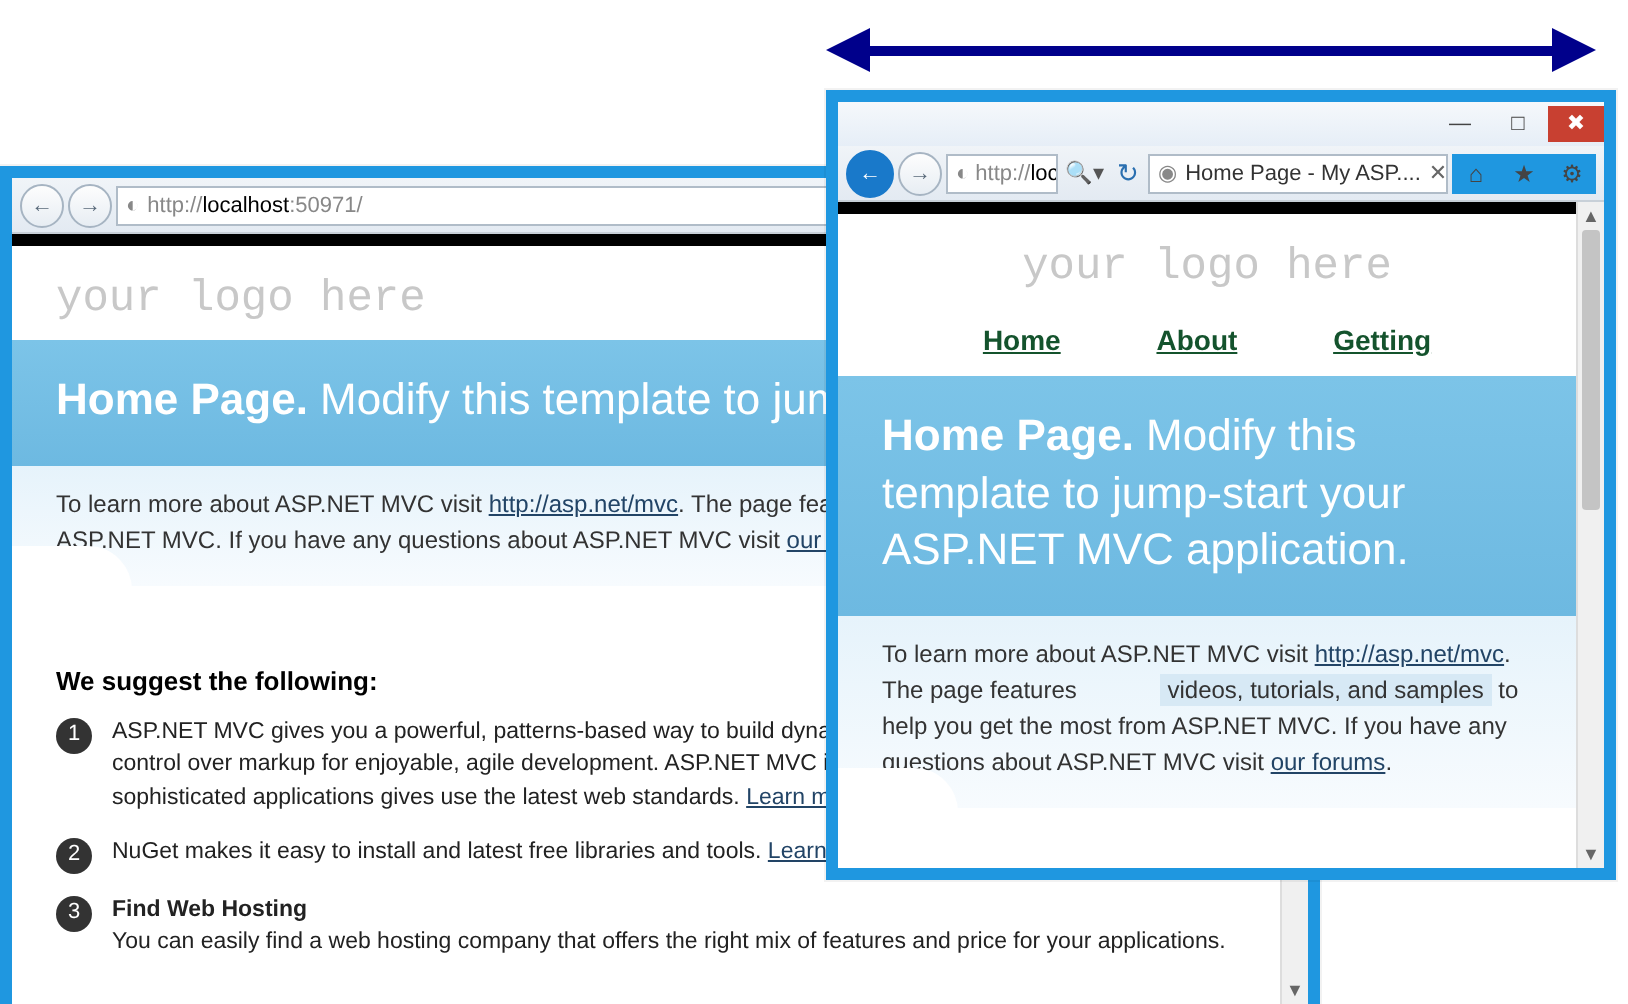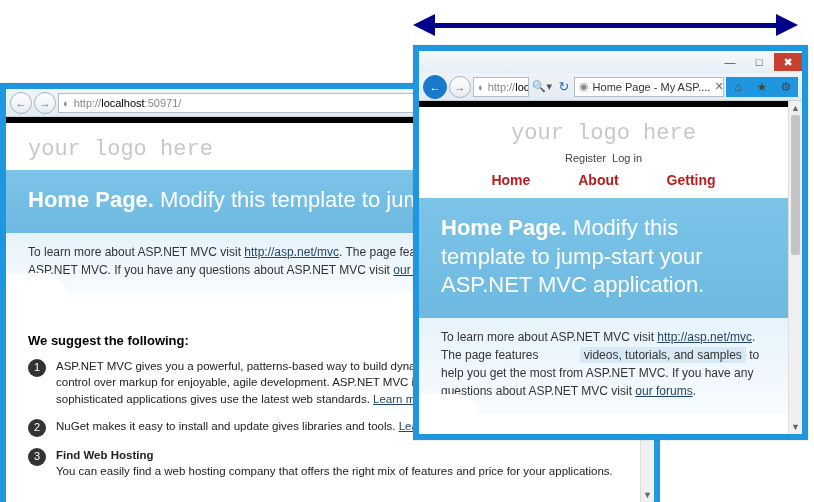--- a/index.html
+++ b/index.html
@@ -38,21 +38,21 @@
   .scroll { position: absolute; right: 0; top: 0; bottom: 0; width: 14px; background: #f0f0f0; border-left: 1px solid #ddd; }
   .scroll-thumb { position: absolute; left: 2px; right: 2px; background: #c4c4c4; border-radius: 2px; }
   .scroll-btn { position: absolute; left: 0; right: 0; height: 14px; text-align: center; font-size: 9px; color: #666; line-height: 14px; }
   .blackbar { height: 6px; background: #000; }
 
   .content { padding: 0; margin-right: 14px; }
   .logo-area { padding: 14px 22px 8px; font-family: Consolas, "Courier New", monospace; font-size: 22px; color: #c8c8c8; }
   .regline { text-align: center; font-size: 11px; color: #666; margin-top: -2px; }
   .reglink { color: #444; text-decoration: none; }
   .mainnav { text-align: center; padding: 8px 0 10px; font-size: 14px; color: #333; }
-  .mainnav span { margin: 0 22px; font-weight: 600; color: #b91c1c; }
+  .mainnav span { margin: 0 22px; font-weight: 600; color: #14532d; text-decoration: underline; }
 
   .hero { background: linear-gradient(#7cc4e8,#6db9e1); color: #fff; padding: 16px 22px 18px; }
   .hero-title { font-size: 22px; font-weight: 300; line-height: 1.3; }
   .hero-title b { font-weight: 600; text-align: center; }
   .intro { padding: 10px 22px 14px; font-size: 12px; color: #333; line-height: 1.5; background: linear-gradient(#e6f3fb,#f7fbfe); }
   .intro a, .body-a { color: #246; text-decoration: underline; }
   .pill { background: #d7e9f5; padding: 1px 4px; color: #333; margin-left: 38px; }
 
   .curve { height: 24px; background: #fff; position: relative; }
   .curve::before { content:""; position:absolute; left:0; top:-20px; width:60px; height:40px; background:#fff; border-top-right-radius:22px; }
@@ -102,21 +102,21 @@
           <div class="num">1</div>
           <div>
             <span>ASP.NET MVC gives you a powerful, patterns-based way to build dynamic websi</span><br>
             <span>control over markup for enjoyable, agile development. ASP.NET MVC includes m</span><br>
             <span>sophisticated applications gives use the latest web standards. </span><a class="body-a">Learn more...</a>
           </div>
         </div>
         <div class="item">
           <div class="num">2</div>
           <div>
-            <span>NuGet makes it easy to install and update gives libraries and tools. </span><a class="body-a">Learn more...</a>
+            <span>NuGet makes it easy to install and latest free libraries and tools. </span><a class="body-a">Learn more...</a>
           </div>
         </div>
         <div class="item">
           <div class="num">3</div>
           <div>
             <span class="item-t">Find Web Hosting</span>
             <span>You can easily find a web hosting company that offers the right mix of features and price for your applications. </span>
           </div>
         </div>
       </div>
@@ -153,23 +153,20 @@
     <div class="cmd-strip">
       <span class="cmd-btn">⌂</span>
       <span class="cmd-btn">★</span>
       <span class="cmd-btn">⚙</span>
     </div>
   </div>
   <div class="viewport">
     <div class="blackbar"></div>
     <div class="content">
       <div class="logo-area" style="text-align:center">your logo here</div>
-      <div class="regline">
-        <a class="reglink">Register</a>&nbsp;&nbsp;<a class="reglink">Log in</a>
-      </div>
       <div class="mainnav">
         <span>Home</span>
         <span>About</span>
         <span>Getting</span>
       </div>
       <div class="hero">
         <div class="hero-title"><b>Home Page.</b><span> Modify this template to jump-start your ASP.NET MVC application.</span></div>
       </div>
       <div class="intro">
         <span>To learn more about ASP.NET MVC visit </span><a class="body-a">http://asp.net/mvc</a><span>. The page features </span><span class="pill">videos, tutorials, and samples</span><span> to help you get the most from ASP.NET MVC. If you have any questions about ASP.NET MVC visit </span><a class="body-a">our forums</a><span>.</span>

